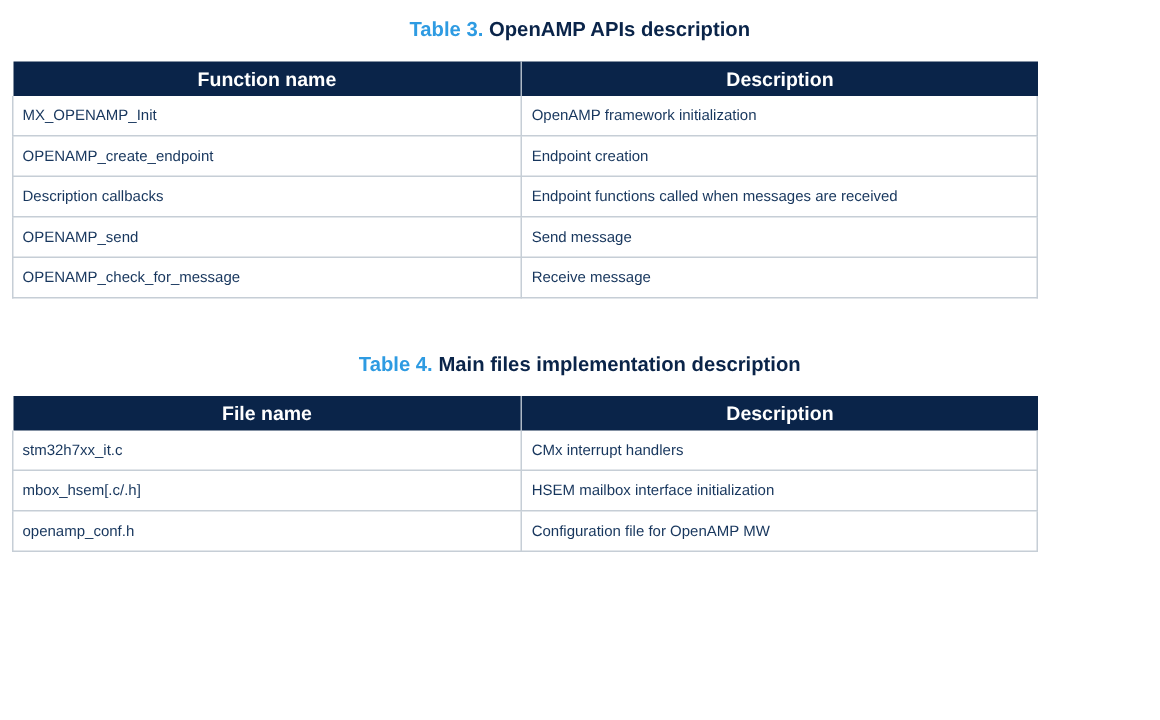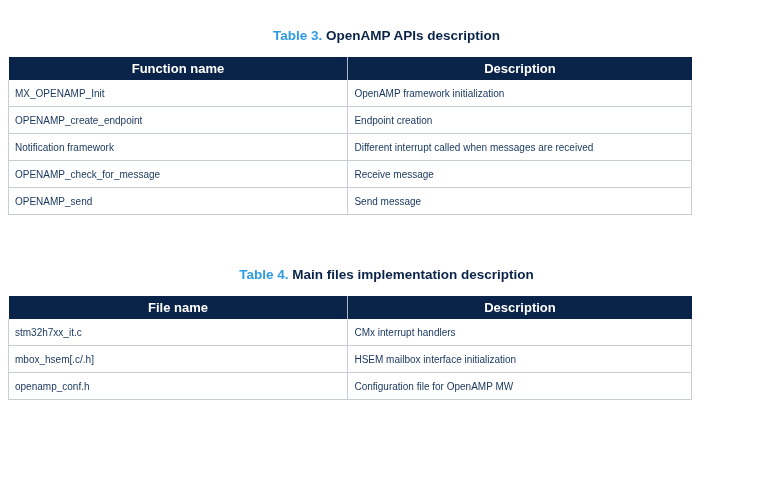--- a/index.html
+++ b/index.html
@@ -9,21 +9,21 @@
   }
   .page {
     position: relative;
     width: 773px;
     height: 480px;
     background: #ffffff;
     font-family: "Liberation Sans", sans-serif;
     overflow: hidden;
   }
   .tbl-section {
-    margin: 16px 8px;
+    margin: 0 8px;
     border-radius: 27px;
   }
   .tbl-section.first { padding-top: 12px; }
   .tbl-section.second { padding-top: 36px; }
   .caption {
     margin: 0 0 13px 0;
     text-align: center;
     font-size: 13.5px;
     font-weight: bold;
     line-height: 16px;
@@ -91,30 +91,30 @@
           <tbody>
             <tr>
               <td>MX_OPENAMP_Init</td>
               <td>OpenAMP framework initialization</td>
             </tr>
             <tr>
               <td>OPENAMP_create_endpoint</td>
               <td>Endpoint creation</td>
             </tr>
             <tr>
-              <td>Notification framework</td>
-              <td>Different interrupt called when messages are received</td>
+              <td>Description callbacks</td>
+              <td>Endpoint functions called when messages are received</td>
+            </tr>
+            <tr>
+              <td>OPENAMP_send</td>
+              <td>Send message</td>
             </tr>
             <tr>
               <td>OPENAMP_check_for_message</td>
               <td>Receive message</td>
-            </tr>
-            <tr>
-              <td>OPENAMP_send</td>
-              <td>Send message</td>
             </tr>
           </tbody>
         </table>
       </section>
       <section class="tbl-section second">
         <h2 class="caption"><span class="cap-label">Table 4.</span> <span class="cap-title">Main files implementation description</span></h2>
         <table class="data-table">
           <colgroup>
             <col class="c1">
             <col class="c2">

